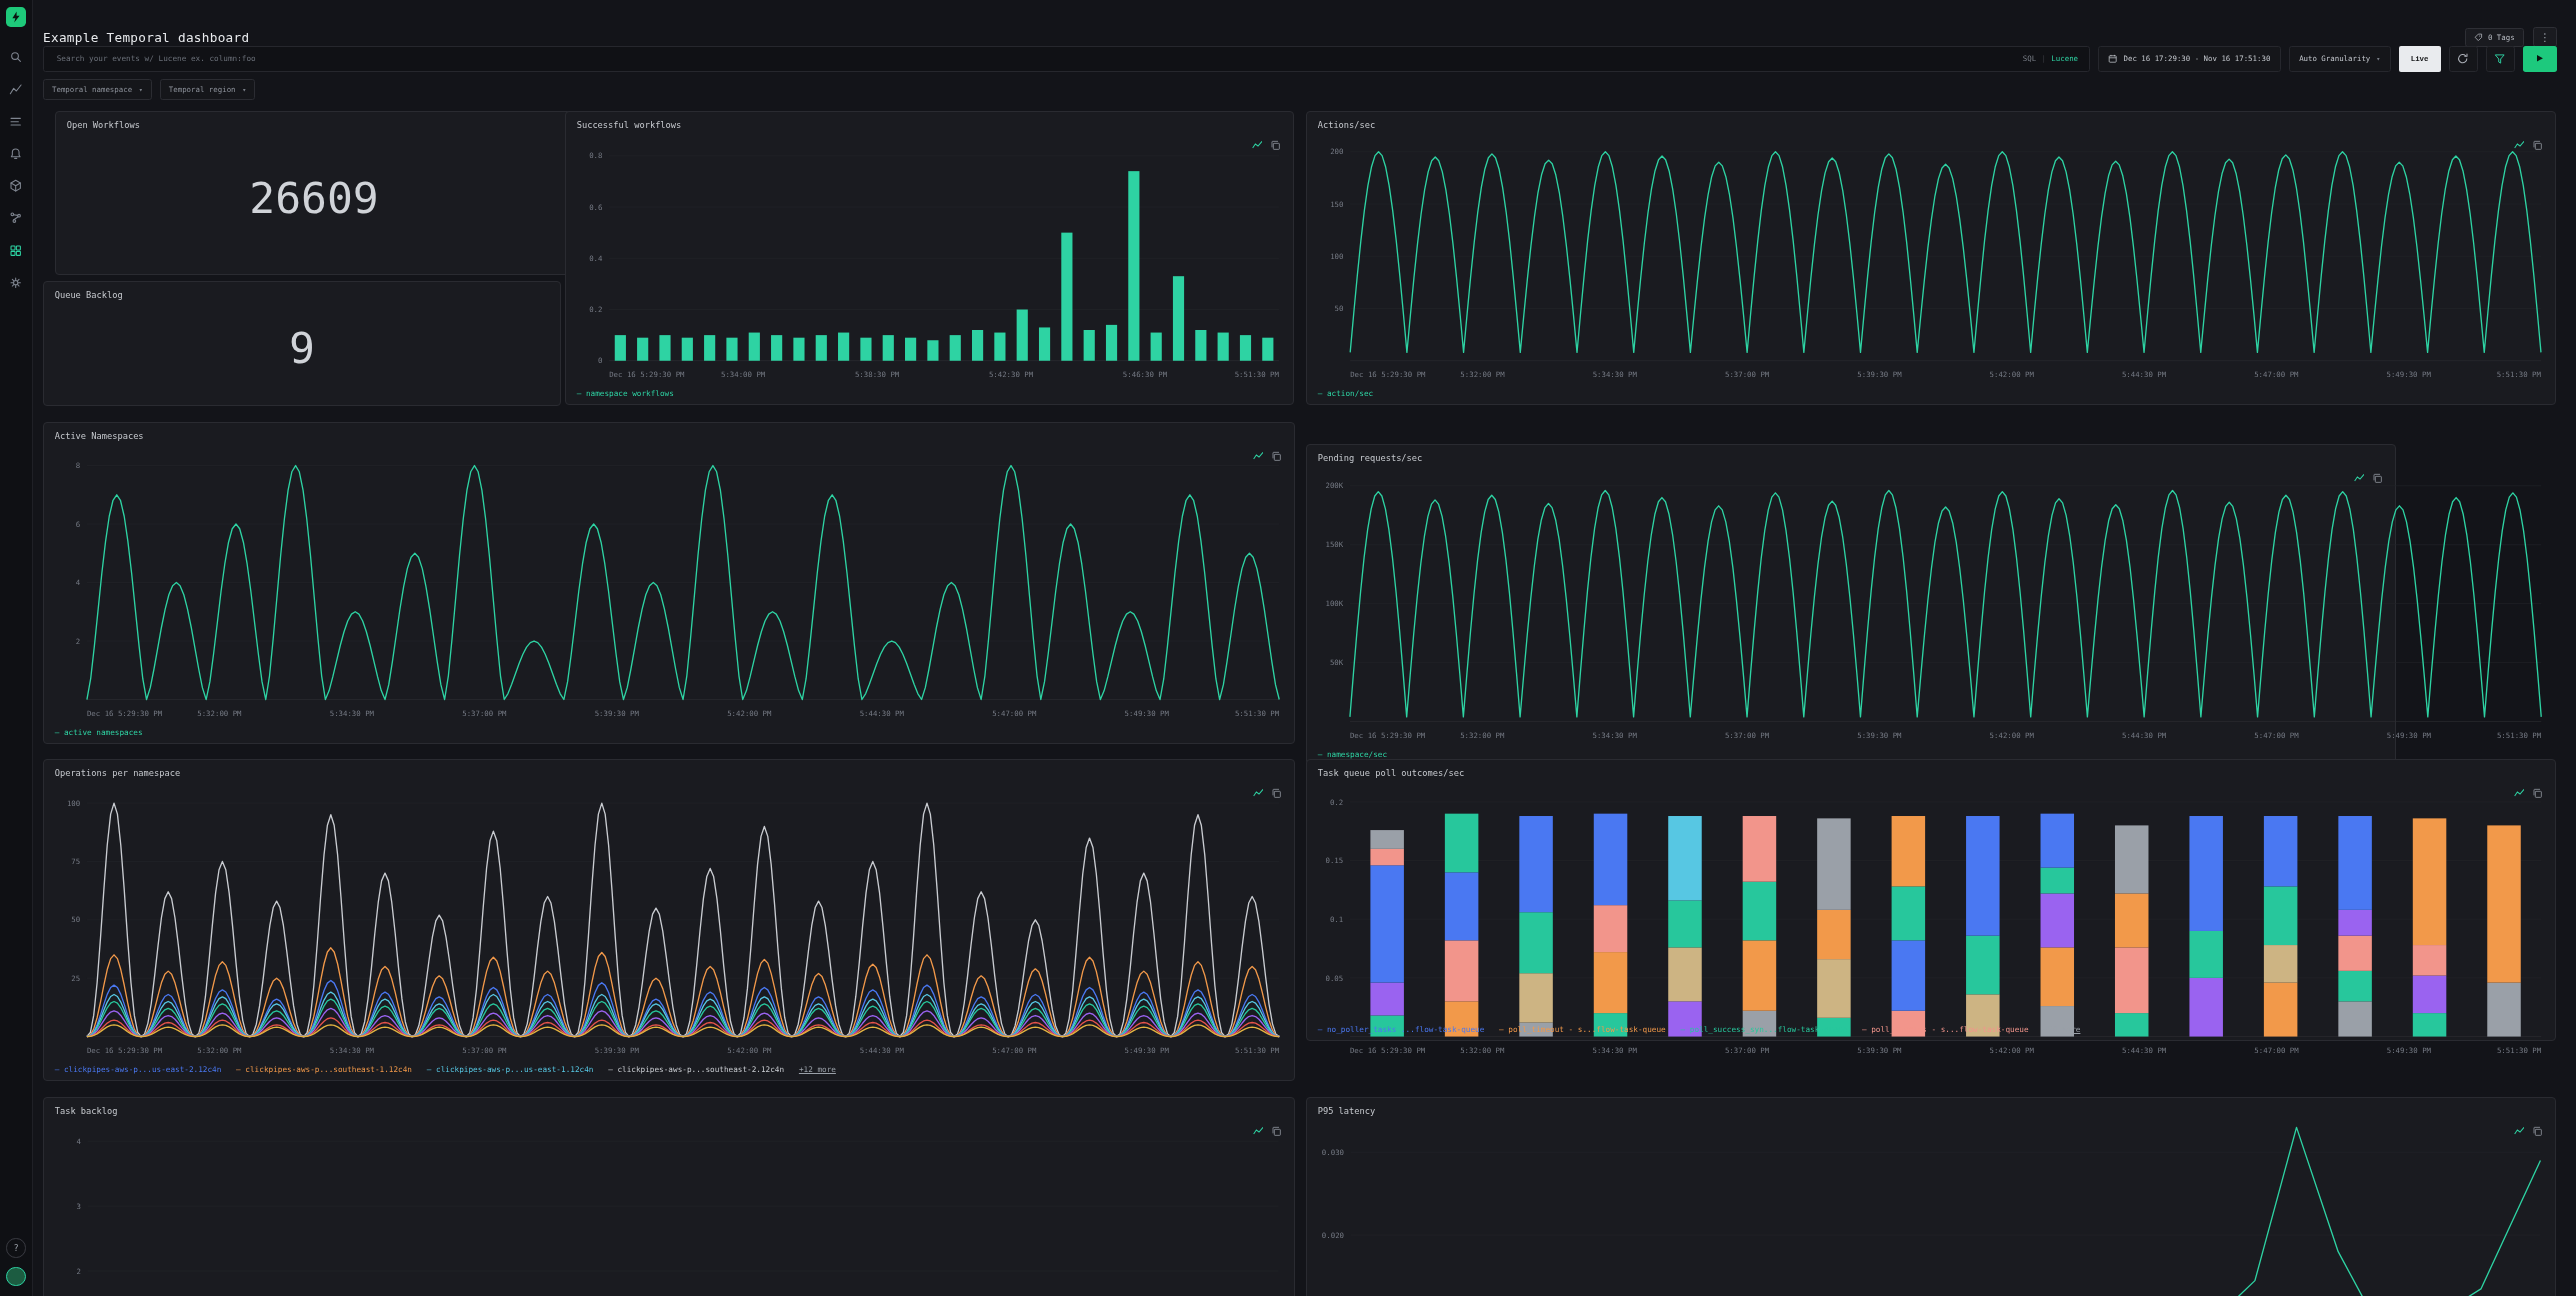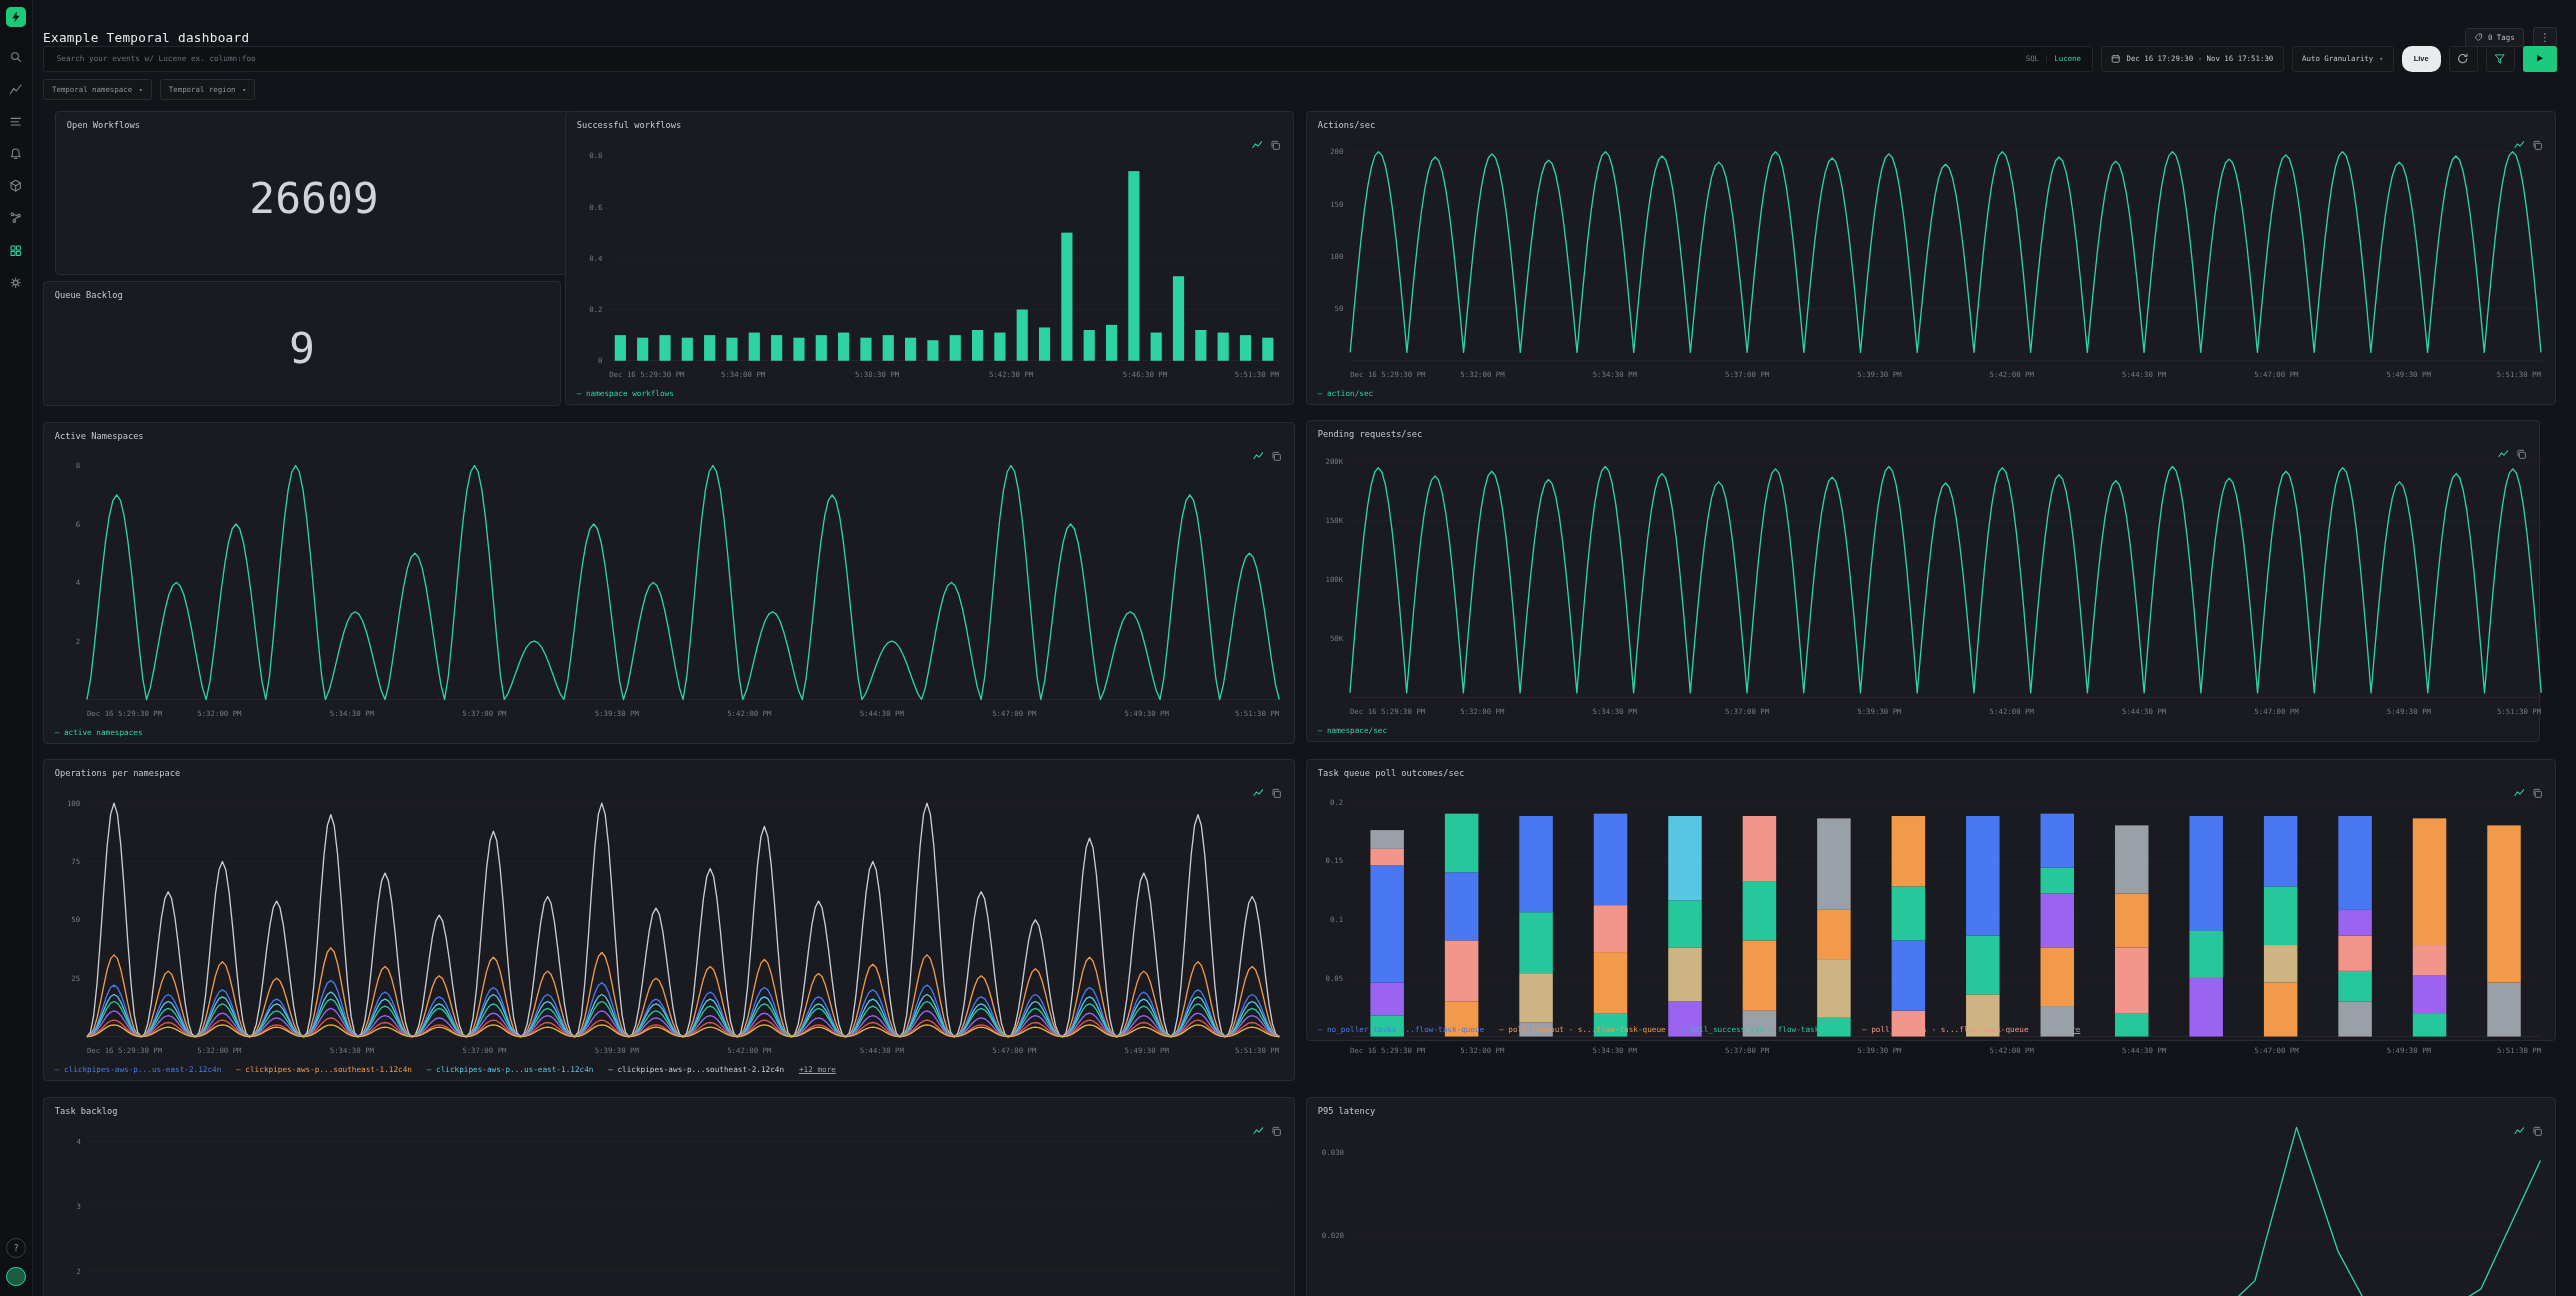--- a/index.html
+++ b/index.html
@@ -30,21 +30,21 @@
   
   #toolbar{position:absolute;left:43px;top:46px;right:19.5px;height:25.5px;display:flex;gap:8px;align-items:stretch;}
   .search{flex:1;display:flex;align-items:center;background:#101115;border:0.7px solid #26272d;border-radius:2.7px;padding:0 10.7px;}
   .search input{flex:1;background:transparent;border:0;outline:0;color:#d6d9de;font-size:7.7px;font-family:inherit;}
   .search input::placeholder{color:#6a6f78;}
   .lang-toggle{display:flex;align-items:center;gap:5.4px;font-size:7.4px;}
   .lang-sql{color:#7a7f88;} .lang-sep{color:#3a3b40;} .lang-lucene{color:#2ed3a3;}
   .tool-btn{display:flex;align-items:center;gap:6px;background:#15161a;border:0.7px solid #26272d;border-radius:2.7px;
     padding:0 9.4px;font-size:7.4px;color:#c2c6cc;white-space:nowrap;}
   .chevron{color:#7a7f88;font-size:6.7px;}
-  .live-btn{background:#e9ebee;color:#141517;border:0;border-radius:10px;font-size:7.4px;font-family:Liberation Sans, sans-serif;padding:0 12px;font-weight:700;}
+  .live-btn{background:#e9ebee;color:#141517;border:0;border-radius:2px;font-size:7.4px;font-family:Liberation Mono, monospace;padding:0 12px;font-weight:700;}
   .icon-btn{width:27px;display:flex;align-items:center;justify-content:center;background:#15161a;border:0.7px solid #26272d;border-radius:2.7px;}
   .play-btn{width:34px;display:flex;align-items:center;justify-content:center;background:#1dc97d;border:0;border-radius:2.7px;}
 
   
   #chips{position:absolute;left:43px;top:79px;display:flex;gap:8px;}
   .chip{display:flex;align-items:center;gap:6.7px;height:19px;padding:0 8px;border:0.7px solid #2b2c32;border-radius:2.7px;
     font-size:7.4px;color:#8d929b;background:#15161a;}
 
   
   .panel{position:absolute;background:#1a1b20;border:0.7px solid #2a2b31;border-radius:4px;box-sizing:border-box;}
@@ -54,21 +54,21 @@
   .legend{position:absolute;left:10.7px;bottom:6px;display:flex;gap:14.8px;font-size:7.7px;white-space:nowrap;z-index:3;}
   .legend .more{color:#9aa0a8;text-decoration:underline;}
   .stat-value{position:absolute;inset:0;display:flex;align-items:center;justify-content:center;
     font-size:43px;color:#d0d3d8;padding-top:9.4px;}
 
   #p-open {left:55px;  top:111px;  width:518px;  height:164px;}
   #p-queue{left:43px;  top:281px;  width:518px;  height:125px;}
   #p-succ {left:565px; top:111px;  width:729px; height:294px;}
   #p-act  {left:1306px;top:111px;  width:1250px; height:294px;}
   #p-ns   {left:43px;  top:422px;  width:1252px; height:322px;}
-  #p-pend {left:1306px;top:420px;  width:1234px; height:322px;}
+  #p-pend {left:1306px;top:444px;  width:1090px; height:322px;}
   #p-ops  {left:43px;  top:759px; width:1252px; height:322px;}
   #p-tq   {left:1306px;top:759px; width:1250px; height:282px;}
   #p-back {left:43px;  top:1097px; width:1252px; height:349px;}
   #p-p95  {left:1306px;top:1097px; width:1250px; height:349px;}
 </style>
 </head>
 <body>
 
 <div id="app">
 

